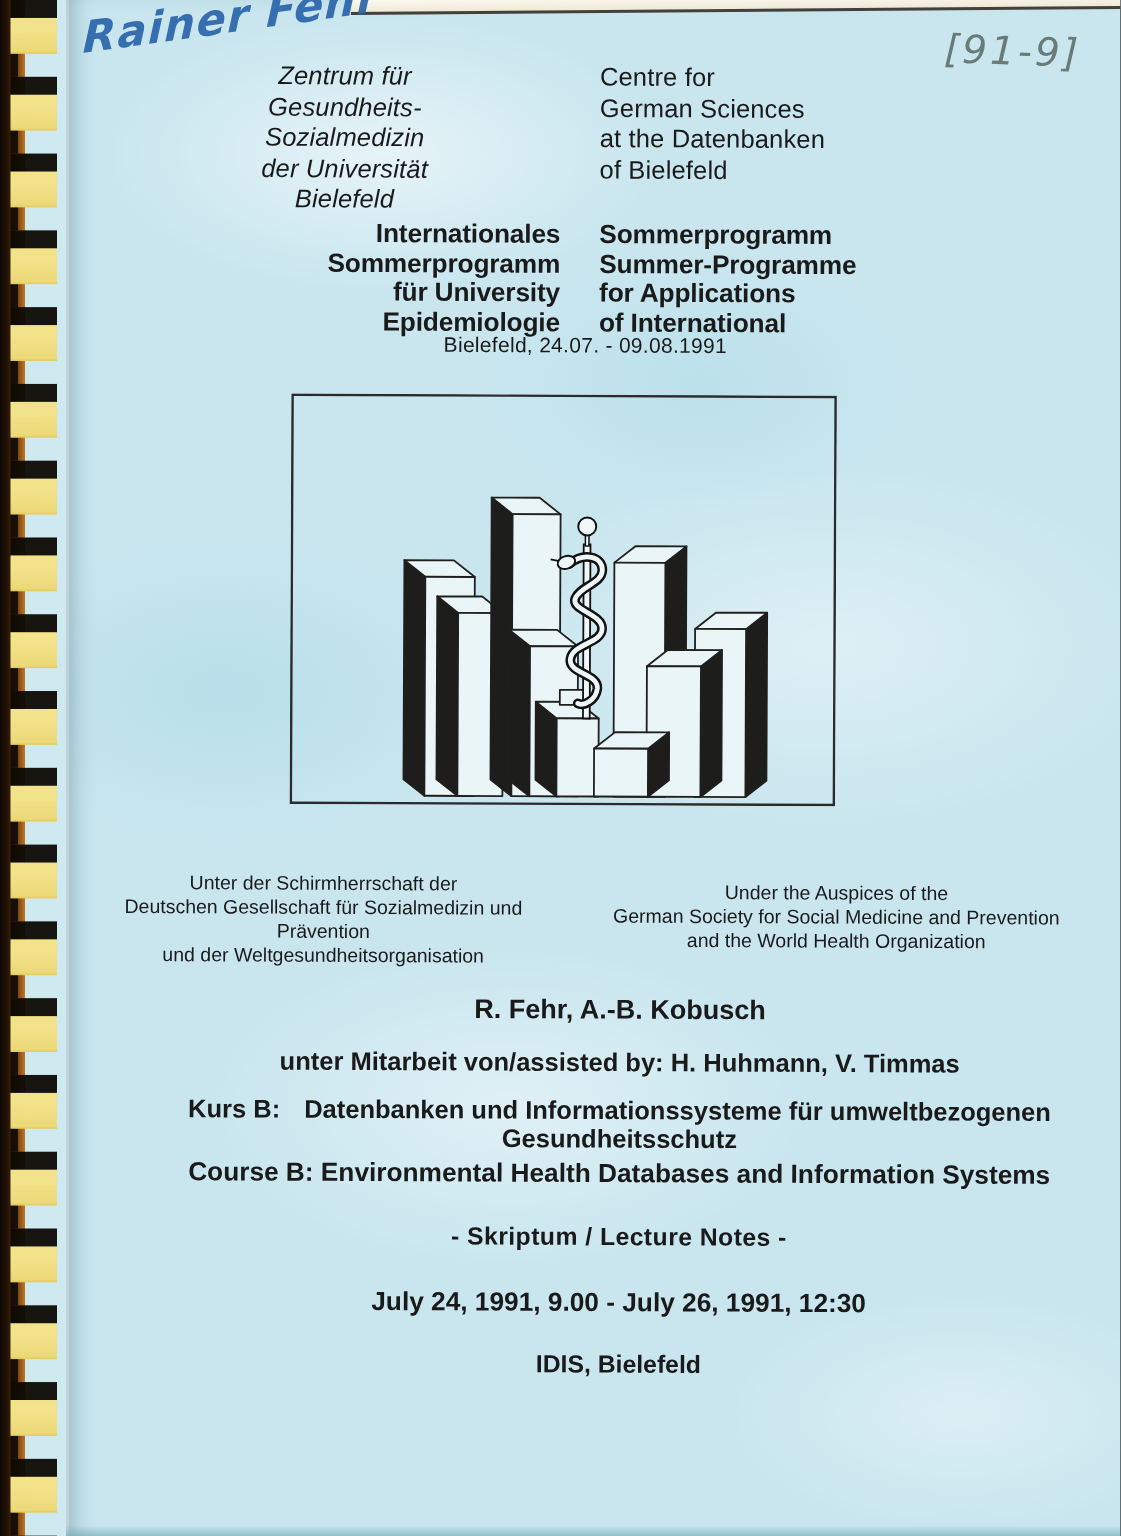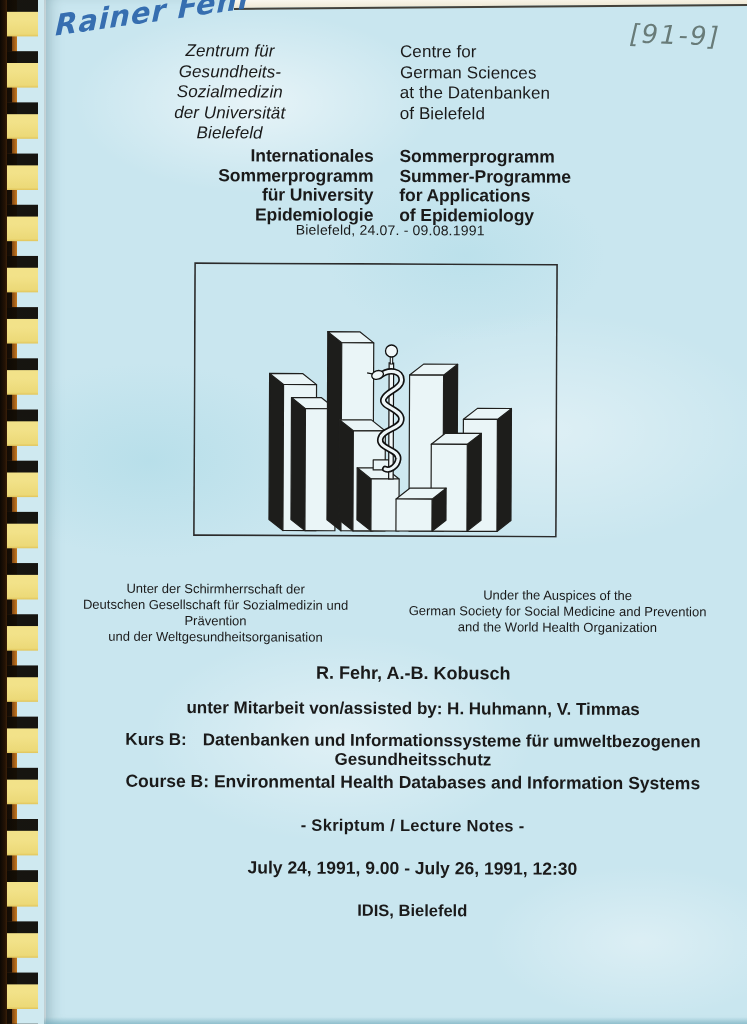--- a/index.html
+++ b/index.html
@@ -118,21 +118,21 @@
       <div class="abs prog-col prog-de">
         <div>Internationales</div>
         <div>Sommerprogramm</div>
         <div>für University</div>
         <div>Epidemiologie</div>
       </div>
       <div class="abs prog-col prog-en">
         <div>Sommerprogramm</div>
         <div>Summer-Programme</div>
         <div>for Applications</div>
-        <div>of Epidemiology</div>
+        <div>of International</div>
       </div>
 
       <div class="abs date-line">Bielefeld, 24.07. - 09.08.1991</div>
 
       <div class="abs logo-box">
         <svg width="364" height="274" viewBox="0 0 364 274">
           <g stroke="#1f1f1d" stroke-width="1.2" stroke-linejoin="round">
 
             <g>
               <polygon points="90,122 76,111 76,257 90,268" fill="#1d1d1b"></polygon>

